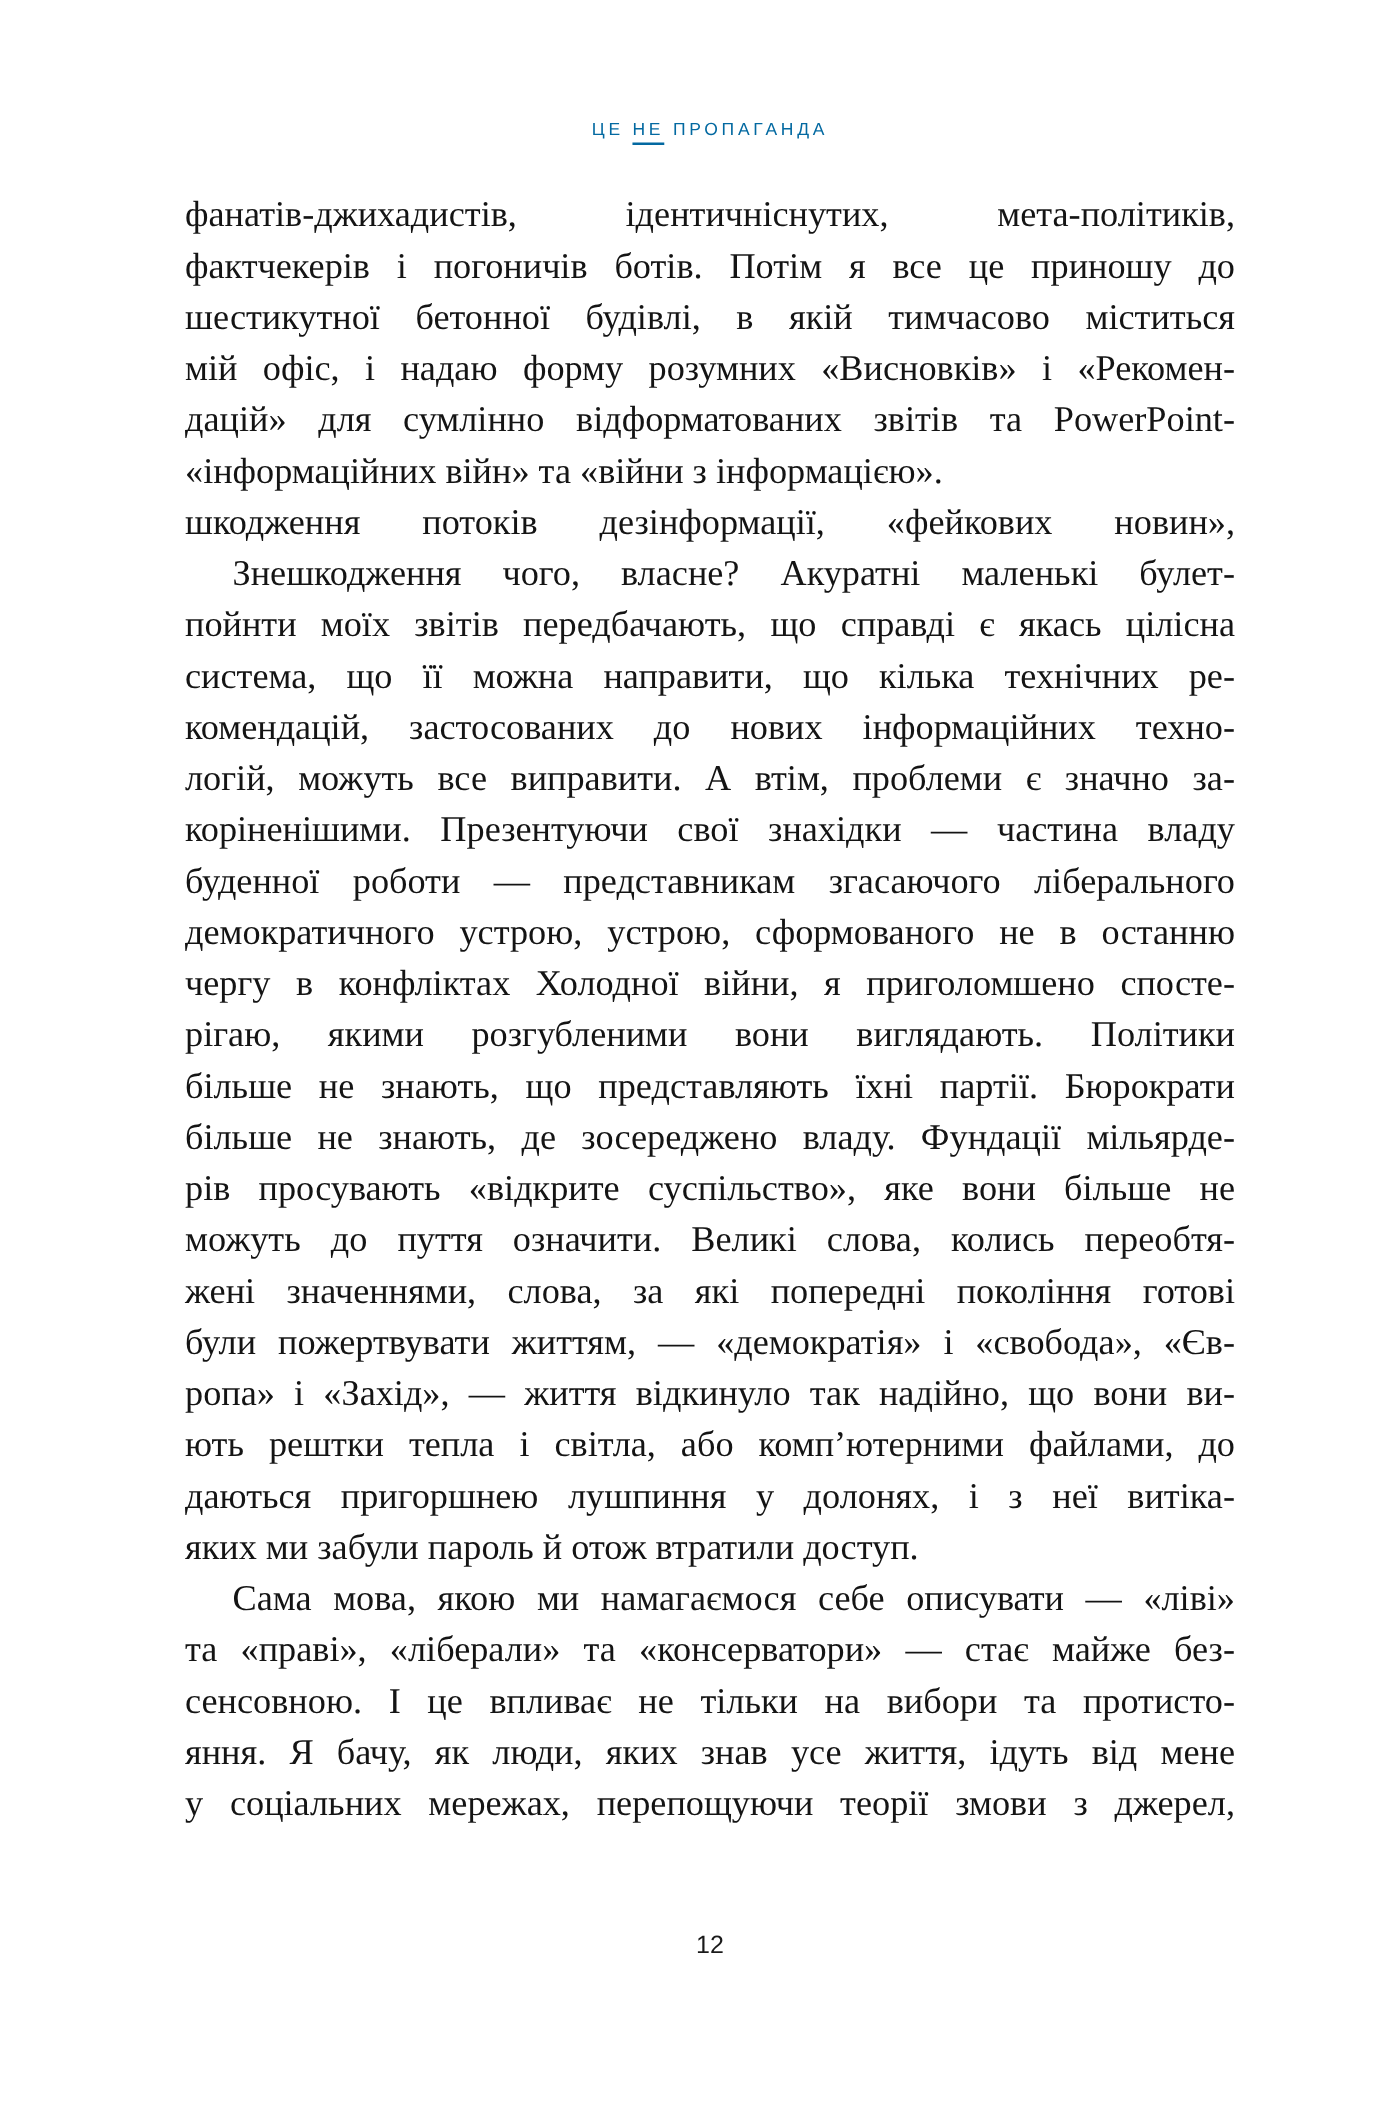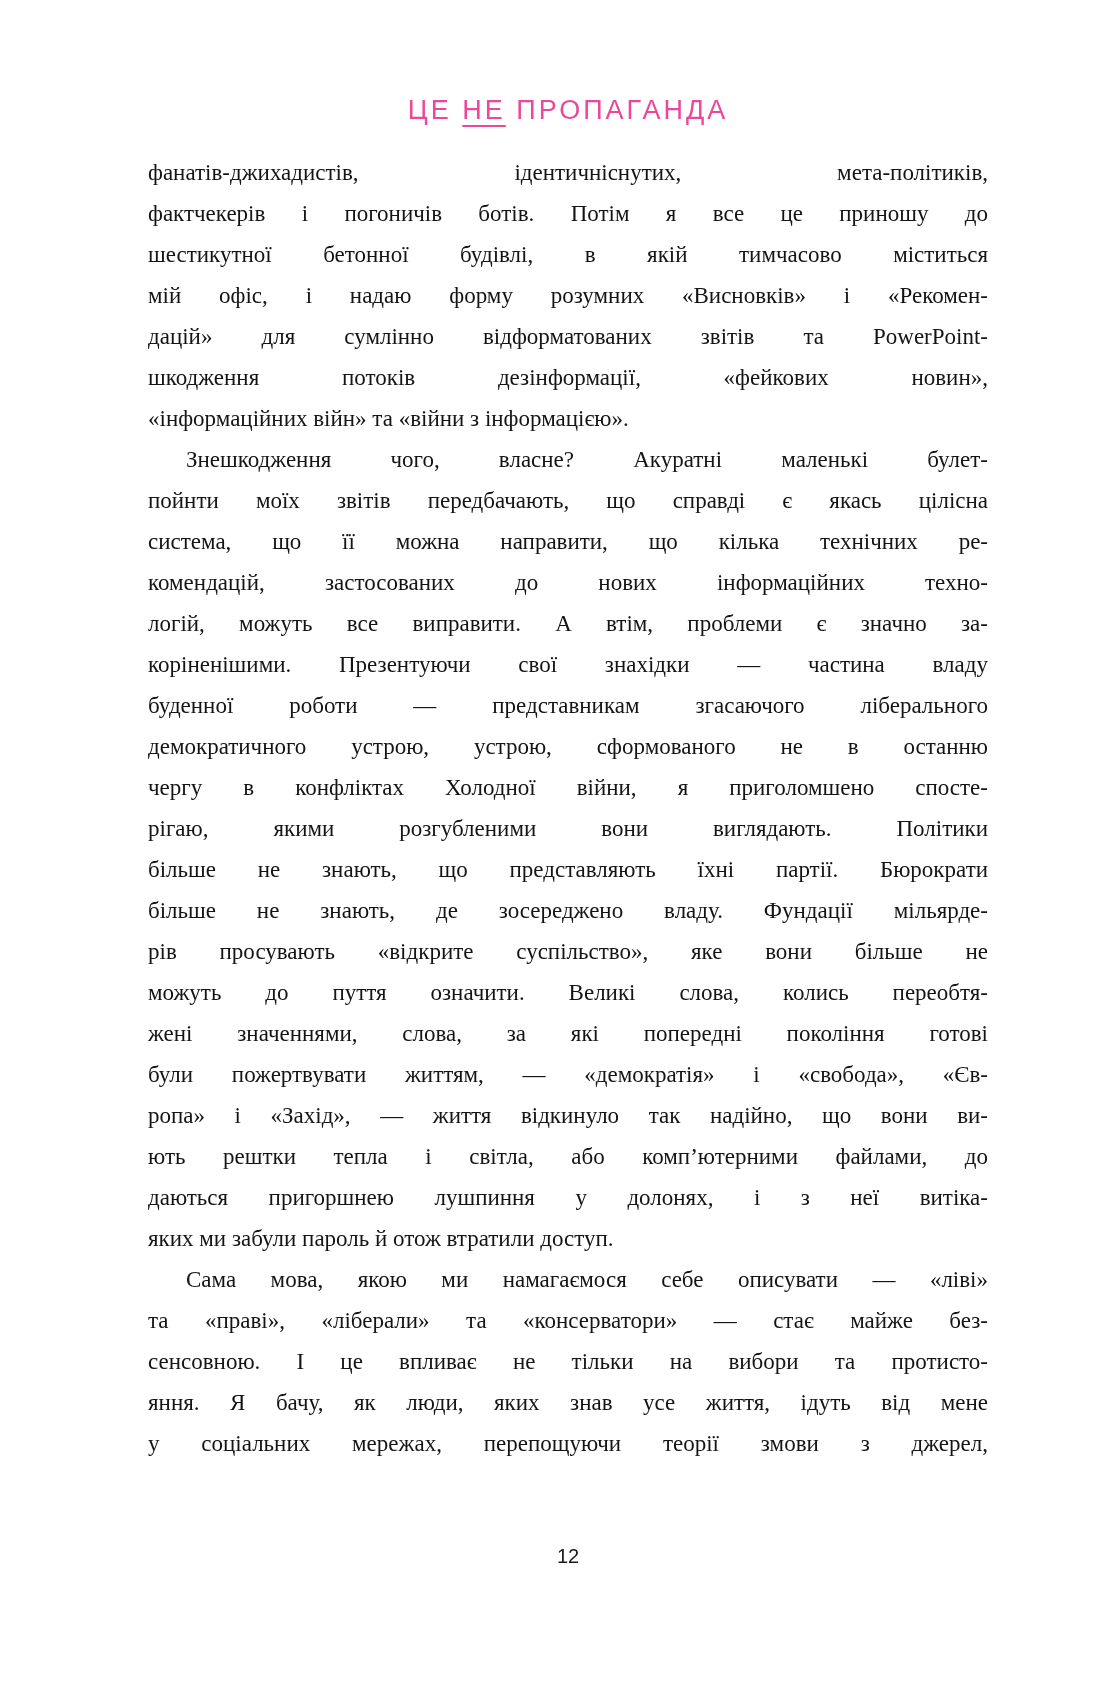--- a/index.html
+++ b/index.html
@@ -16,37 +16,37 @@
     font-family: "Liberation Serif", "DejaVu Serif", serif;
     color: #141414;
   }
   .running-head {
     position: absolute;
     top: 95px;
     left: 148px;
     right: 114px;
     text-align: center;
     font-family: "Liberation Sans", "DejaVu Sans", sans-serif;
-    font-size: 27px;
+    font-size: 14px;
     font-weight: 500;
     letter-spacing: 3px;
-    color: #ec4899;
+    color: #0369a1;
     white-space: nowrap;
   }
   .running-head .u {
     text-decoration: underline;
     text-decoration-thickness: 2px;
     text-underline-offset: 6px;
   }
   .body-text {
     position: absolute;
     top: 152px;
     left: 148px;
     right: 114px;
-    font-size: 23px;
+    font-size: 29px;
     line-height: 41px;
     color: #141414;
   }
   .line {
     text-align: justify;
     text-align-last: justify;
     white-space: normal;
     height: 41px;
     overflow: visible;
   }
@@ -75,22 +75,22 @@
   <div class="running-head">
     <span>ЦЕ</span><span>&nbsp;</span><span class="u">НЕ</span><span>&nbsp;</span><span>ПРОПАГАНДА</span>
   </div>
 
   <div class="body-text">
       <div class="line">фанатів-джихадистів, ідентичніснутих, мета-політиків,</div>
       <div class="line">фактчекерів і погоничів ботів. Потім я все це приношу до</div>
       <div class="line">шестикутної бетонної будівлі, в якій тимчасово міститься</div>
       <div class="line">мій офіс, і надаю форму розумних «Висновків» і «Рекомен-</div>
       <div class="line">дацій» для сумлінно відформатованих звітів та PowerPoint-</div>
+      <div class="line para-end">«інформаційних війн» та «війни з інформацією».</div>
       <div class="line">шкодження потоків дезінформації, «фейкових новин»,</div>
-      <div class="line para-end">«інформаційних війн» та «війни з інформацією».</div>
       <div class="line indent">Знешкодження чого, власне? Акуратні маленькі булет-</div>
       <div class="line">пойнти моїх звітів передбачають, що справді є якась цілісна</div>
       <div class="line">система, що її можна направити, що кілька технічних ре-</div>
       <div class="line">комендацій, застосованих до нових інформаційних техно-</div>
       <div class="line">логій, можуть все виправити. А втім, проблеми є значно за-</div>
       <div class="line">коріненішими. Презентуючи свої знахідки — частина владу</div>
       <div class="line">буденної роботи — представникам згасаючого ліберального</div>
       <div class="line">демократичного устрою, устрою, сформованого не в останню</div>
       <div class="line">чергу в конфліктах Холодної війни, я приголомшено спосте-</div>
       <div class="line">рігаю, якими розгубленими вони виглядають. Політики</div>

